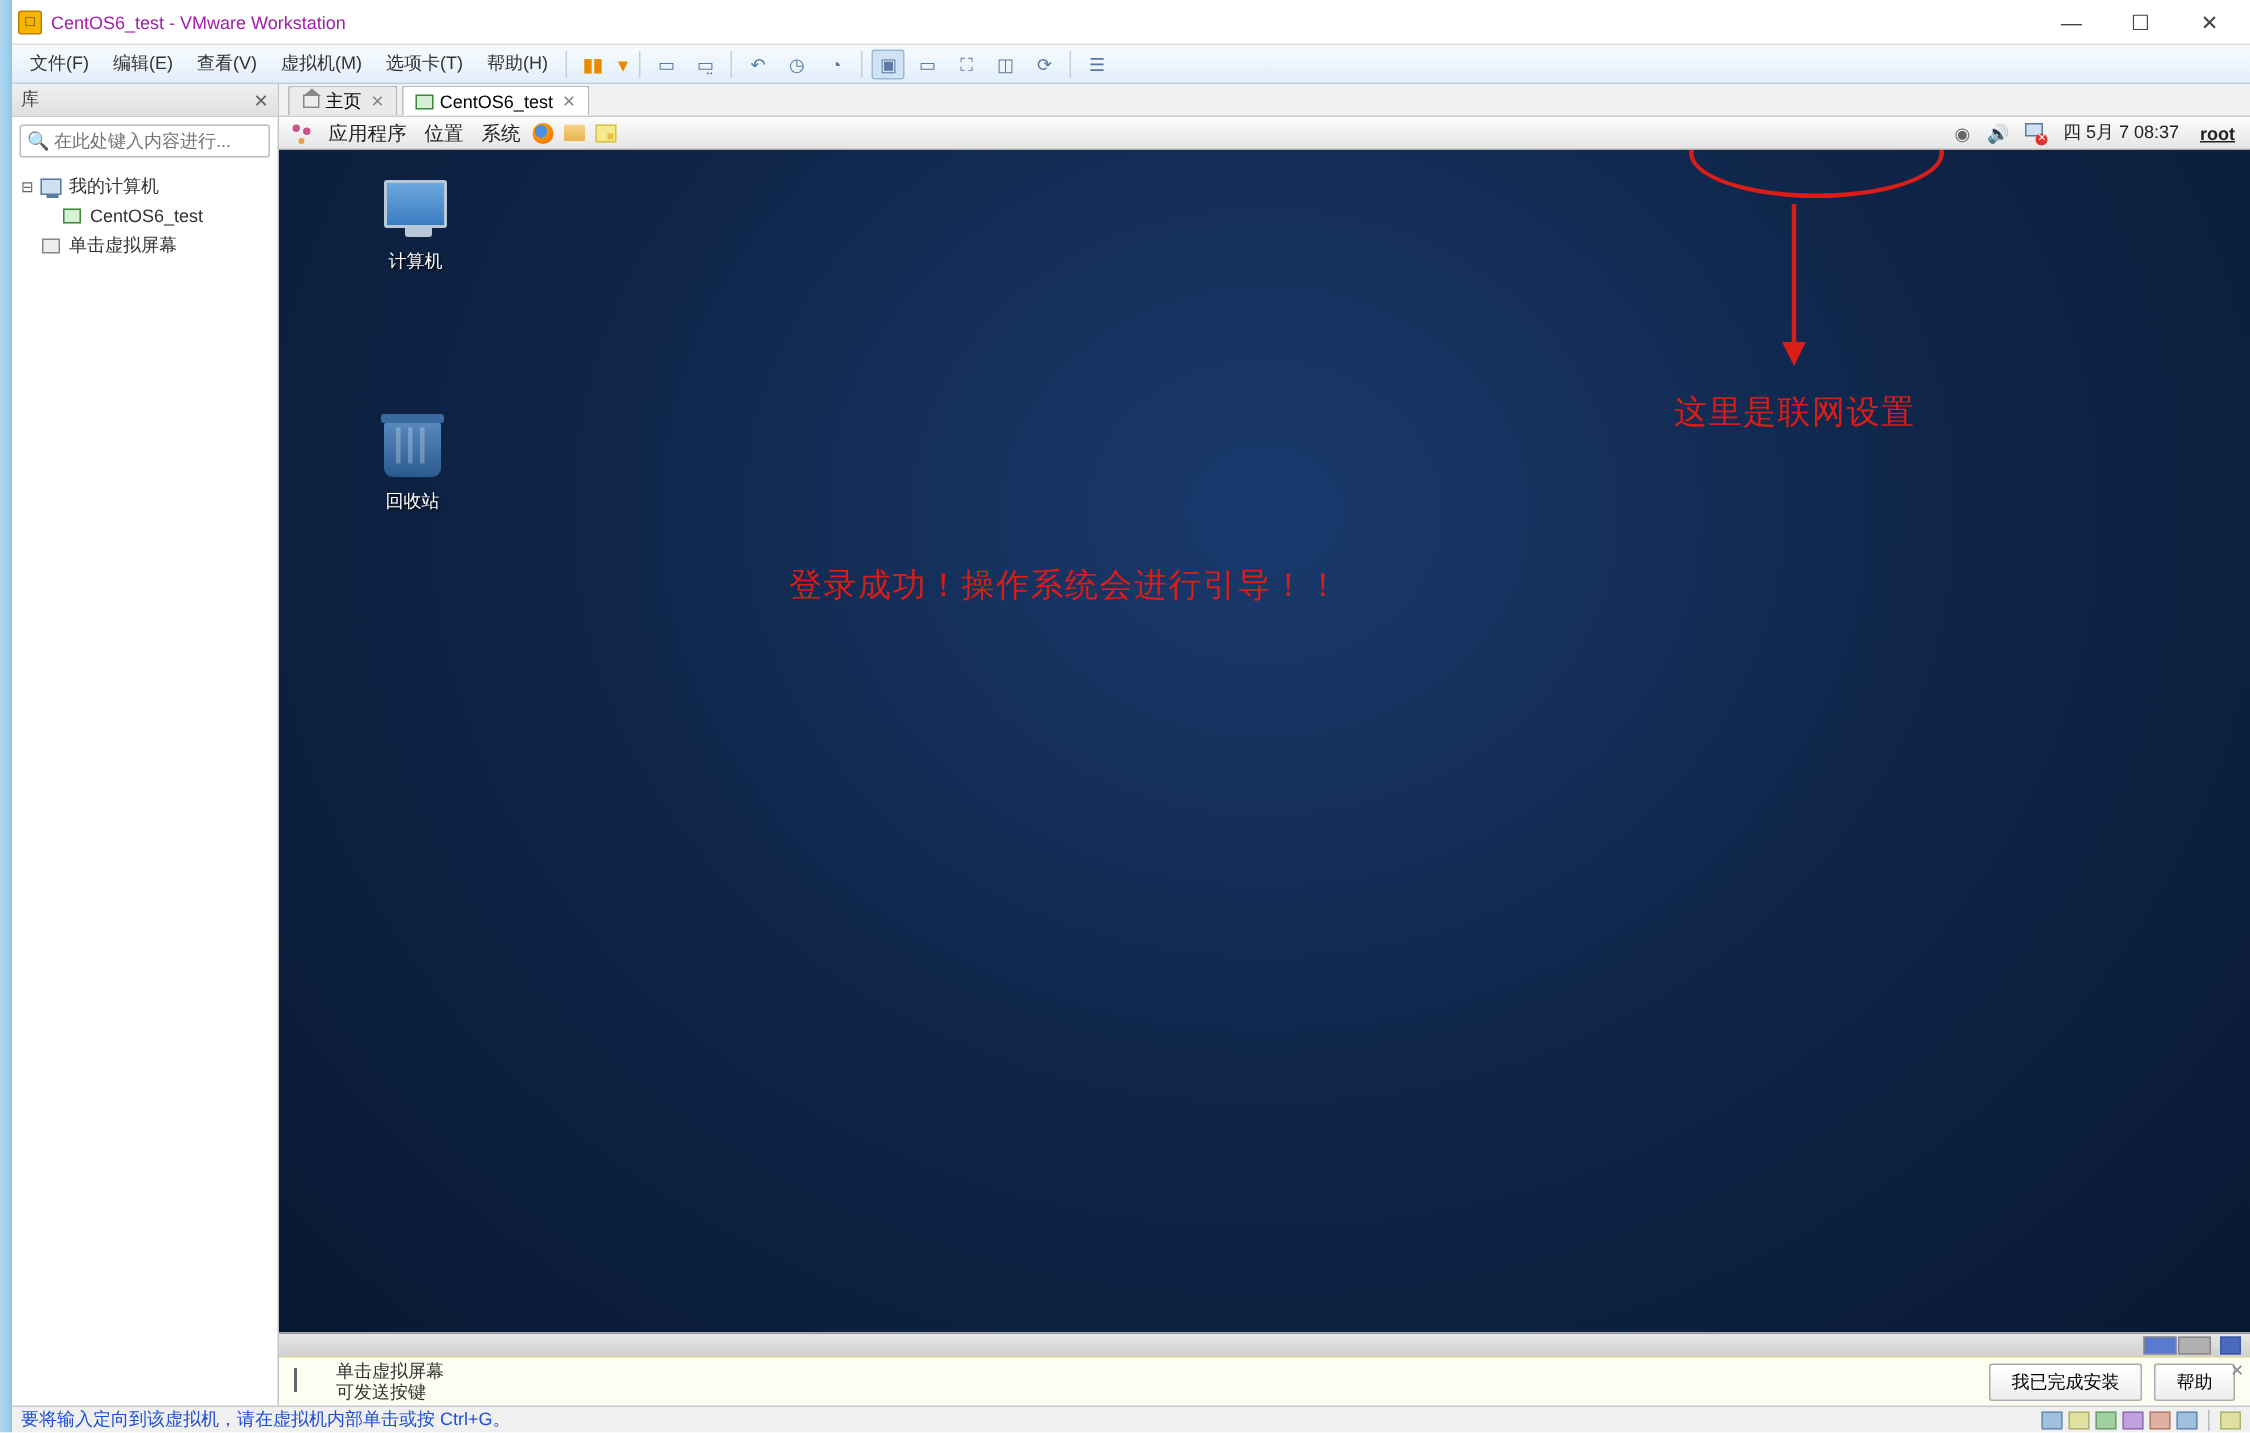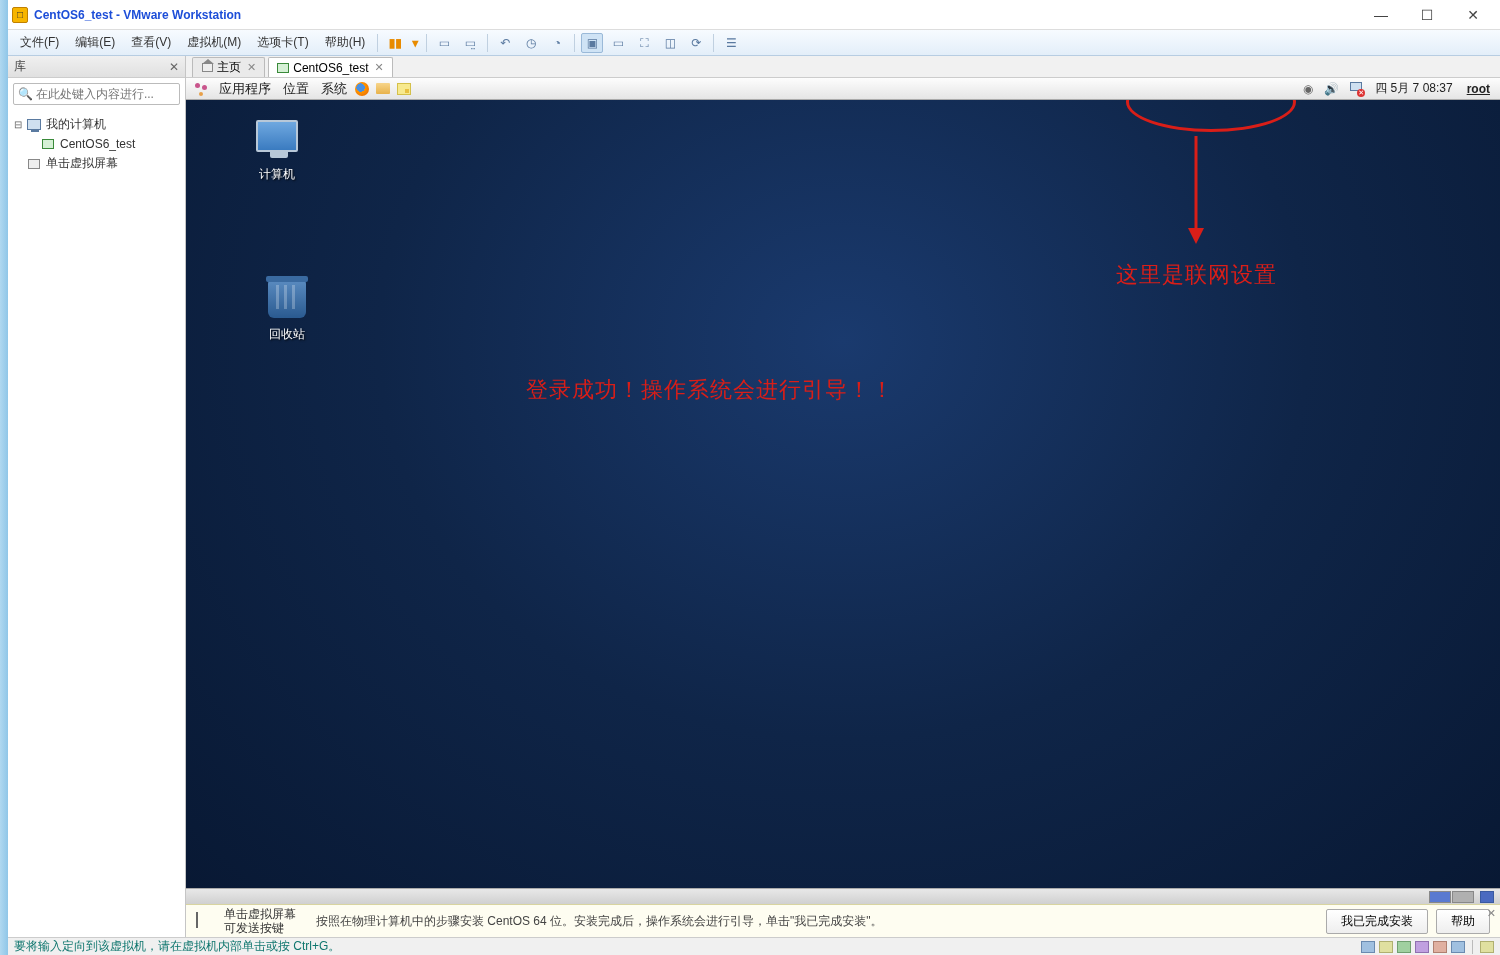--- a/index.html
+++ b/index.html
@@ -4,21 +4,21 @@
 <style>
 * { margin: 0; padding: 0; box-sizing: border-box; font-family: "Microsoft YaHei", "Segoe UI", Tahoma, sans-serif; font-size: 12px; }
 body { width: 1500px; height: 955px; background: #fff; overflow: hidden; position: relative; }
 
 
 .left-stripe { position: absolute; left: 0; top: 0; width: 8px; height: 100%; background: linear-gradient(to right, #b0d8f0, #8fc6e8); }
 
 
 .titlebar { position: absolute; left: 8px; top: 0; right: 0; height: 30px; background: #fff; border-bottom: 1px solid #ddd; display: flex; align-items: center; padding: 0 4px; }
 .titlebar .app-icon { width: 16px; height: 16px; background: #f7b500; border: 1px solid #c08000; border-radius: 2px; margin-right: 6px; display:inline-flex;align-items:center;justify-content:center;font-size:10px;color:#333;}
-.titlebar .title-text { color: #1d4ed8; font-size: 12px; font-weight: bold; }
+.titlebar .title-text { color: #a21caf; font-size: 12px; }
 .titlebar .win-controls { margin-left: auto; display: flex; }
 .titlebar .win-controls span { width: 46px; height: 30px; display: flex; align-items: center; justify-content: center; font-size: 14px; color: #444; cursor: pointer; }
 
 
 .menubar { position: absolute; left: 8px; top: 30px; right: 0; height: 26px; background: linear-gradient(#f7fbff, #e3eef9); border-bottom: 1px solid #b7cde2; display: flex; align-items: center; padding: 0 4px; }
 .menubar .menu-item { padding: 2px 8px; color: #333; cursor: pointer; }
 .menubar .sep { width: 1px; height: 18px; background: #c0d0e0; margin: 0 4px; }
 .menubar .tbtn { width: 22px; height: 20px; margin: 0 2px; display: inline-flex; align-items: center; justify-content: center; color: #5a7aa0; cursor:pointer; border-radius:2px;}
 .menubar .tbtn.orange { color: #e88b00; font-weight:bold;}
 .menubar .tbtn.active { background: #cfe3f5; border:1px solid #9ab9d8;}
@@ -108,21 +108,21 @@
 .hint-bar { height: 33px; background: #fefdf1; border-top: 1px solid #d8d4a0; display: flex; align-items: center; padding: 0 10px; }
 .hint-bar .hint-icon { width:20px;height:16px;margin-right:8px;}
 .hint-bar .hint-icon .mi{width:16px;height:12px;border:1px solid #666;background:#ddd;}
 .hint-bar .hint-title { font-size:12px; color:#333; line-height:1.2;}
 .hint-bar .hint-msg { margin-left: 20px; color: #444; font-size:12px;}
 .hint-bar .hint-actions { margin-left: auto; display:flex; gap:8px;}
 .hint-bar button { padding: 3px 14px; font-size:12px; background:linear-gradient(#fff,#eee); border:1px solid #aaa; border-radius:2px; cursor:pointer;}
 .hint-close{position:absolute; right:4px; top:2px; font-size:11px; color:#888; cursor:pointer;}
 
 
-.statusbar { position: absolute; left: 8px; bottom: 0; right: 0; height: 18px; background: #f0f0f0; border-top: 1px solid #ccc; display: flex; align-items: center; padding: 0 6px; font-size: 12px; color: #0f766e; }
+.statusbar { position: absolute; left: 8px; bottom: 0; right: 0; height: 18px; background: #f0f0f0; border-top: 1px solid #ccc; display: flex; align-items: center; padding: 0 6px; font-size: 12px; color: #1d4ed8; }
 .statusbar .right { margin-left: auto; display:flex; gap:4px; align-items:center;}
 .statusbar .sb-icon{width:14px;height:12px;display:inline-block;}
 .sb1{background:#a0c0e0;border:1px solid #6a8ab0;}
 .sb2{background:#e0e0a0;border:1px solid #b0b070;}
 .sb3{background:#a0d0a0;border:1px solid #70a070;}
 .sb4{background:#c0a0e0;border:1px solid #9070b0;}
 .sb5{background:#e0b0a0;border:1px solid #b08070;}
 .statusbar .sb-sep{width:1px;height:14px;background:#bbb;margin:0 3px;}
 </style>
 </head>
@@ -256,21 +256,21 @@
     </div>
   </div>
 
   <div class="vm-desktop">
     <div class="desktop-icon" style="left:46px; top:20px;">
       <div class="icon-img">
           <div class="computer-img"></div>
         </div>
       <div class="icon-label">计算机</div>
     </div>
-    <div class="desktop-icon" style="left:56px; top:180px;">
+    <div class="desktop-icon" style="left:44px; top:180px;">
       <div class="icon-img">
           <div class="trash-img"></div>
         </div>
       <div class="icon-label">回收站</div>
     </div>
 
     <div class="anno-ellipse" style="left:940px; top:-28px; width:170px; height:60px;"></div>
     <svg class="anno-arrow" style="left:995px; top:36px;" width="30" height="110">
       <line x1="15" y1="0" x2="15" y2="95" stroke="#d91e18" stroke-width="3"></line>
       <polygon points="15,108 7,92 23,92" fill="#d91e18"></polygon>
@@ -287,21 +287,20 @@
     </div>
   </div>
 
   <div class="hint-bar" style="position:relative;">
     <span class="hint-close">✕</span>
     <span class="hint-icon"><span class="mi"></span></span>
     <div class="hint-title">
       <div>单击虚拟屏幕</div>
       <div>可发送按键</div>
     </div>
-    <span class="hint-msg">按照在物理计算机中的步骤安装 CentOS 64 位。安装完成后，操作系统会进行引导，单击"我已完成安装"。</span>
     <div class="hint-actions">
       <button>我已完成安装</button>
       <button>帮助</button>
     </div>
   </div>
 
 </div>
 
 <div class="statusbar">
   <span>要将输入定向到该虚拟机，请在虚拟机内部单击或按 Ctrl+G。</span>

